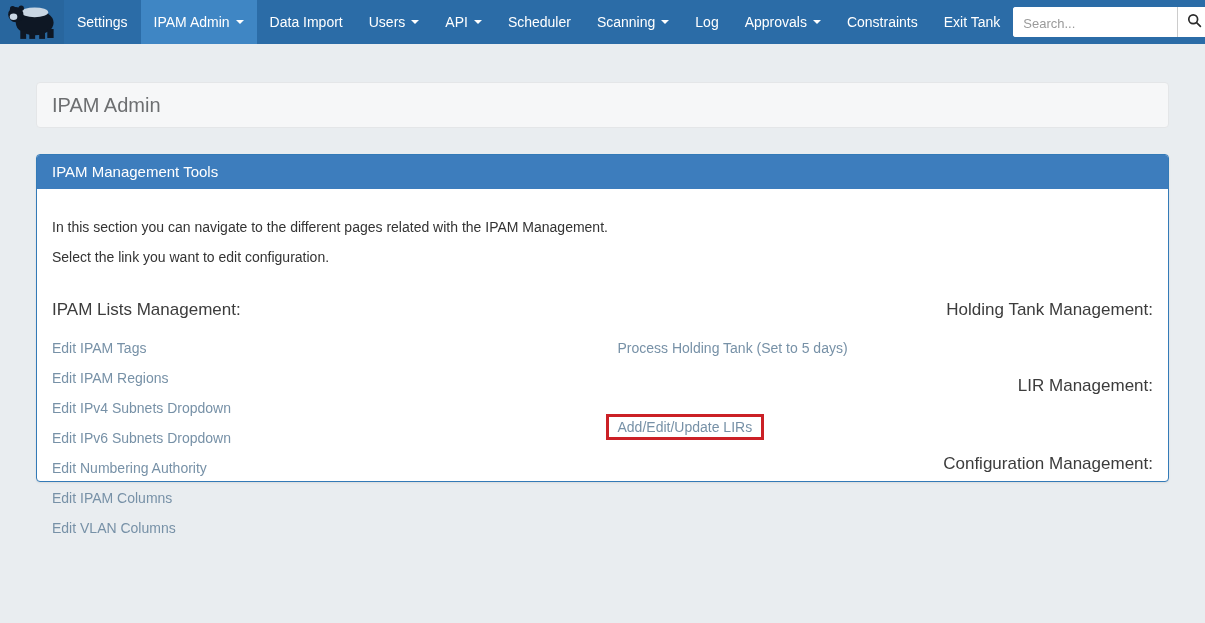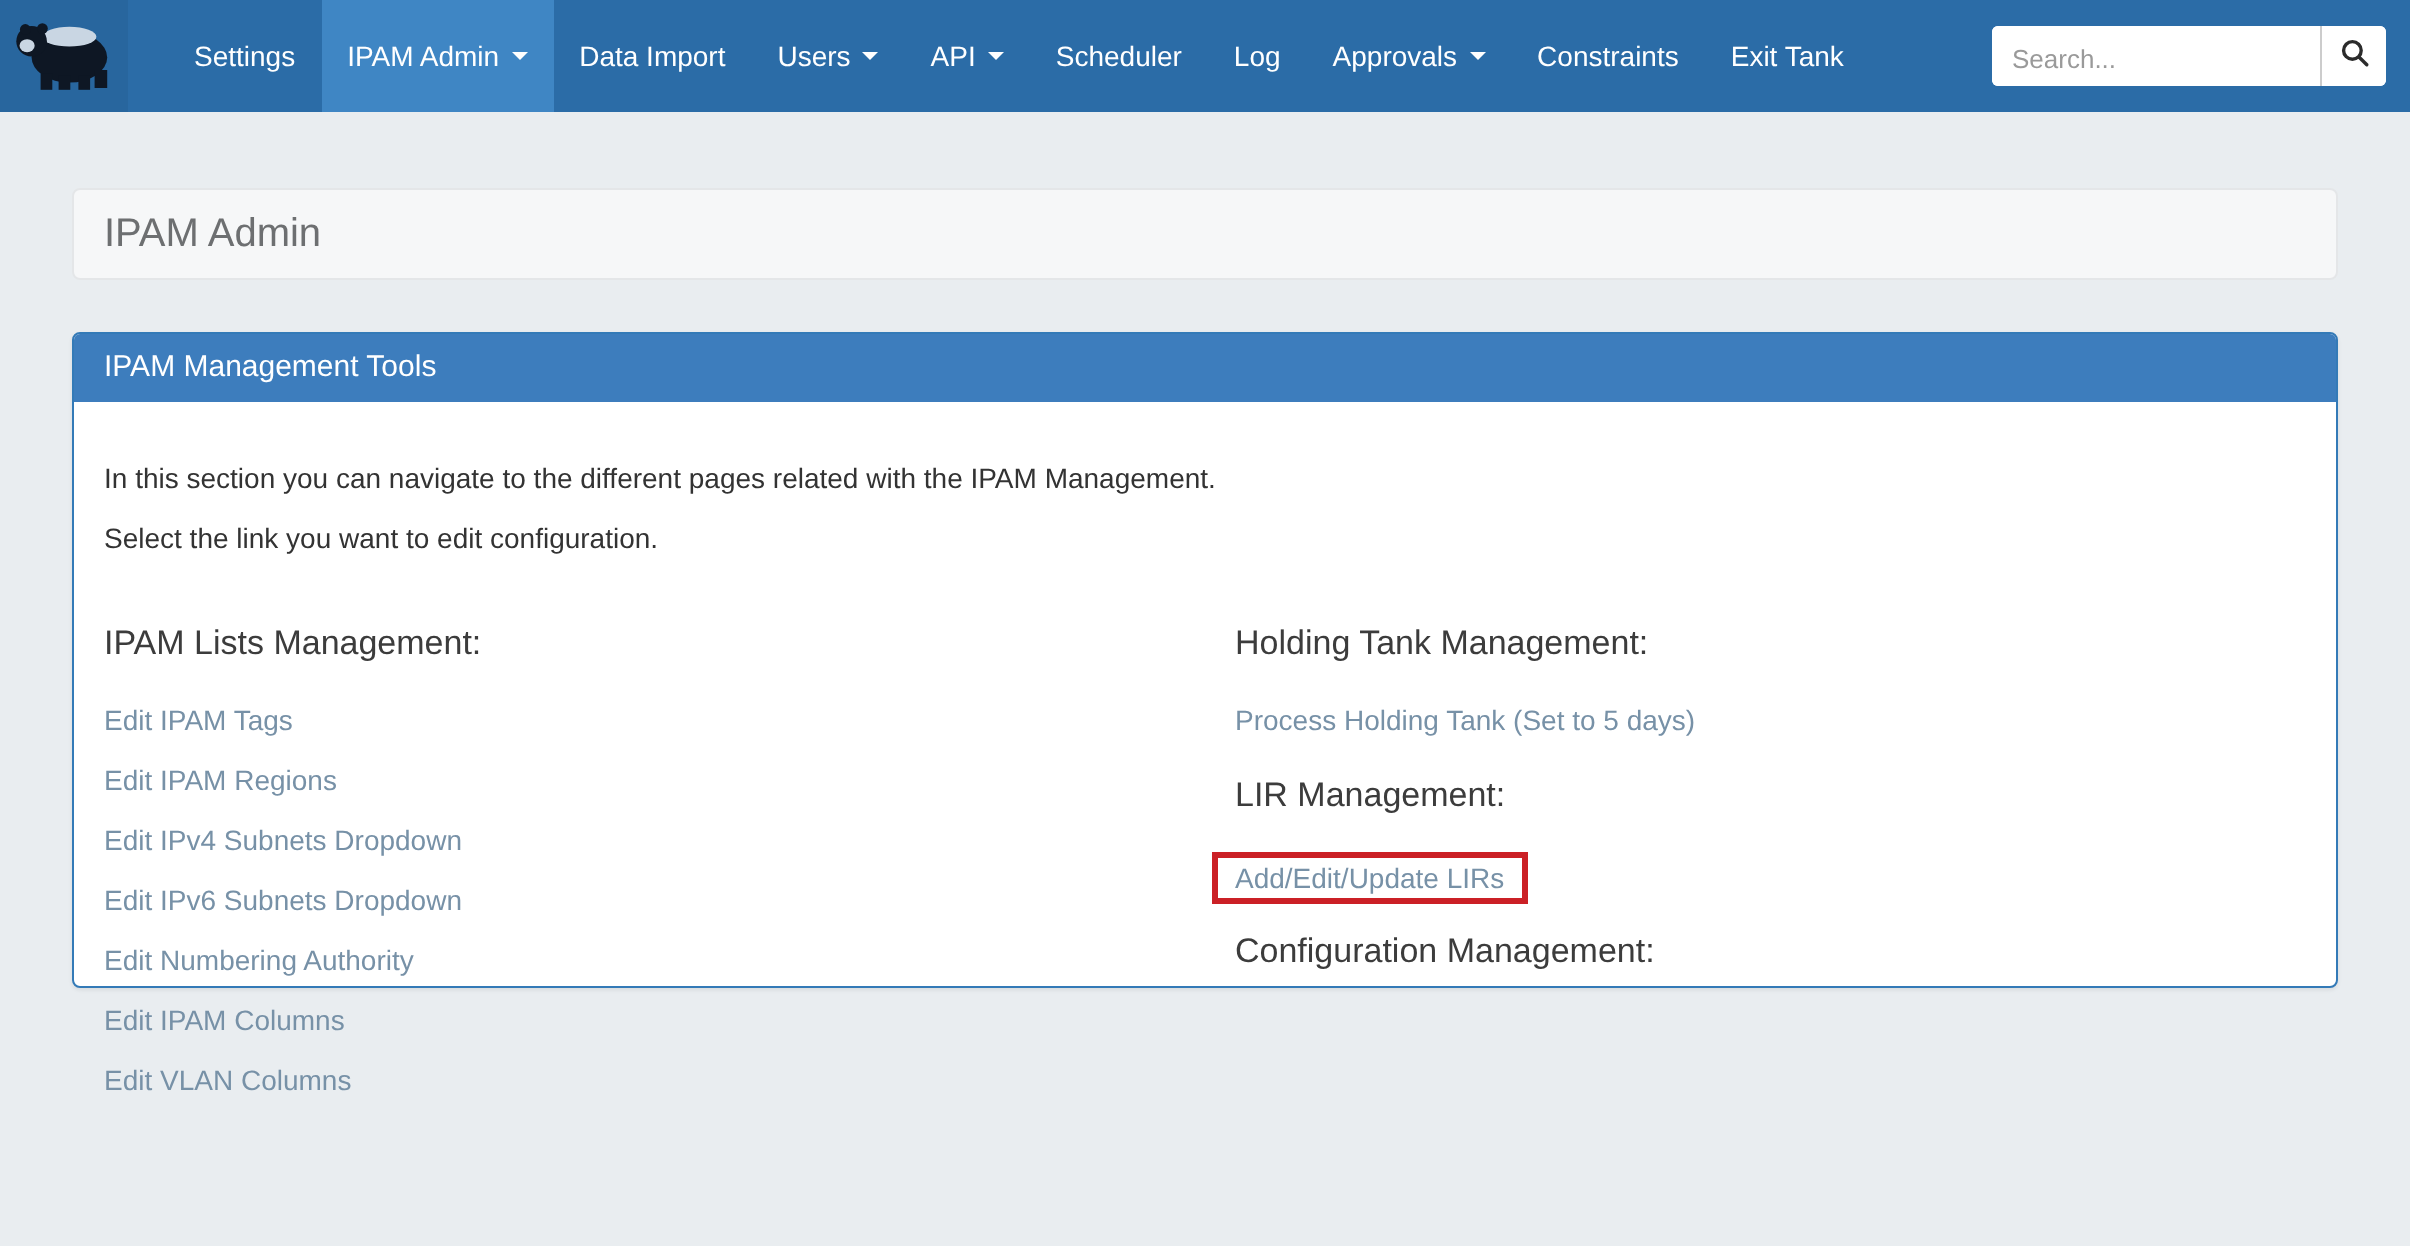--- a/index.html
+++ b/index.html
@@ -4,21 +4,21 @@
 <style>
   * { box-sizing: border-box; }
   html, body { margin: 0; padding: 0; }
   body {
     width: 1205px; height: 623px; overflow: hidden;
     background: #e9edf0;
     font-family: "Liberation Sans", sans-serif;
   }
 
   
-  .navbar { display: flex; align-items: stretch; height: 56px; background: #2b6ca7; gap: 20px; }
+  .navbar { display: flex; align-items: stretch; height: 44px; background: #2b6ca7; }
   .logo-box { width: 64px; background: #28669e; display: flex; align-items: center; justify-content: center; cursor: pointer; flex: 0 0 auto; }
   .nav-list { display: flex; list-style: none; margin: 0; padding: 0; }
   .nav-item { display: flex; align-items: center; padding: 0 13px; color: #fff; font-size: 14px; cursor: pointer; white-space: nowrap; }
   .nav-item.active { background: #3f86c4; }
   .caret { display: inline-block; margin-left: 6px; width: 0; height: 0;
     border-left: 4px solid transparent; border-right: 4px solid transparent; border-top: 4px solid #fff; }
   .nav-right { margin-left: auto; display: flex; align-items: center; padding-right: 12px; }
   .search-group { display: flex; height: 30px; background: #fff; border-radius: 3px; overflow: hidden; }
   .search-input { width: 164px; border: none; padding: 16px 10px; font-size: 13px; outline: none; color: #555; }
   .search-input::placeholder { color: #9a9a9a; }
@@ -31,21 +31,21 @@
 
   .panel { margin-top: 26px; background: #ffffff; border: 1px solid #337ab7; border-radius: 4px; box-shadow: 0 1px 2px rgba(0,0,0,.08); }
   .panel-heading { background: #3d7dbd; color: #fff; font-size: 15px; line-height: 20px; padding: 7px 15px; border-radius: 3px 3px 0 0; }
   .panel-body { padding: 15px; height: 292px; }
 
   .intro { font-size: 14px; color: #333; margin: 0 0 10px; line-height: 20px; }
   .intro.first { margin-top: 13px; }
 
   .row { display: flex; }
   .col { width: 50%; }
-  .col.right { padding-left: 15px; }
+  .col.right { padding-left: 15px; text-align: right; }
 
   .section-heading { font-size: 17px; font-weight: normal; color: #3c3c3c; margin: 22px 0 12px; line-height: 22px; }
   .section-heading.sub { margin-top: 12px; }
   .section-heading.cfg { margin-top: 8px; }
 
   .link-row { height: 30px; display: flex; align-items: center; margin: 0; font-size: 14px; }
   .link-row.boxed { height: 36px; }
   a.page-link { color: #7791a7; text-decoration: none; cursor: pointer; }
   .highlight-box { display: inline-flex; align-items: center; border: 3px solid #cb2026; padding: 2px 9px; margin-left: -12px; }
 </style>
@@ -84,20 +84,24 @@
     <li class="nav-item">
         <span>Users</span>
         <i class="caret"></i>
       </li>
     <li class="nav-item">
         <span>API</span>
         <i class="caret"></i>
       </li>
     <li class="nav-item">
         <span>Scheduler</span>
+      </li>
+    <li class="nav-item">
+        <span>Scanning</span>
+        <i class="caret"></i>
       </li>
     <li class="nav-item">
         <span>Log</span>
       </li>
     <li class="nav-item">
         <span>Approvals</span>
         <i class="caret"></i>
       </li>
     <li class="nav-item">
         <span>Constraints</span>

